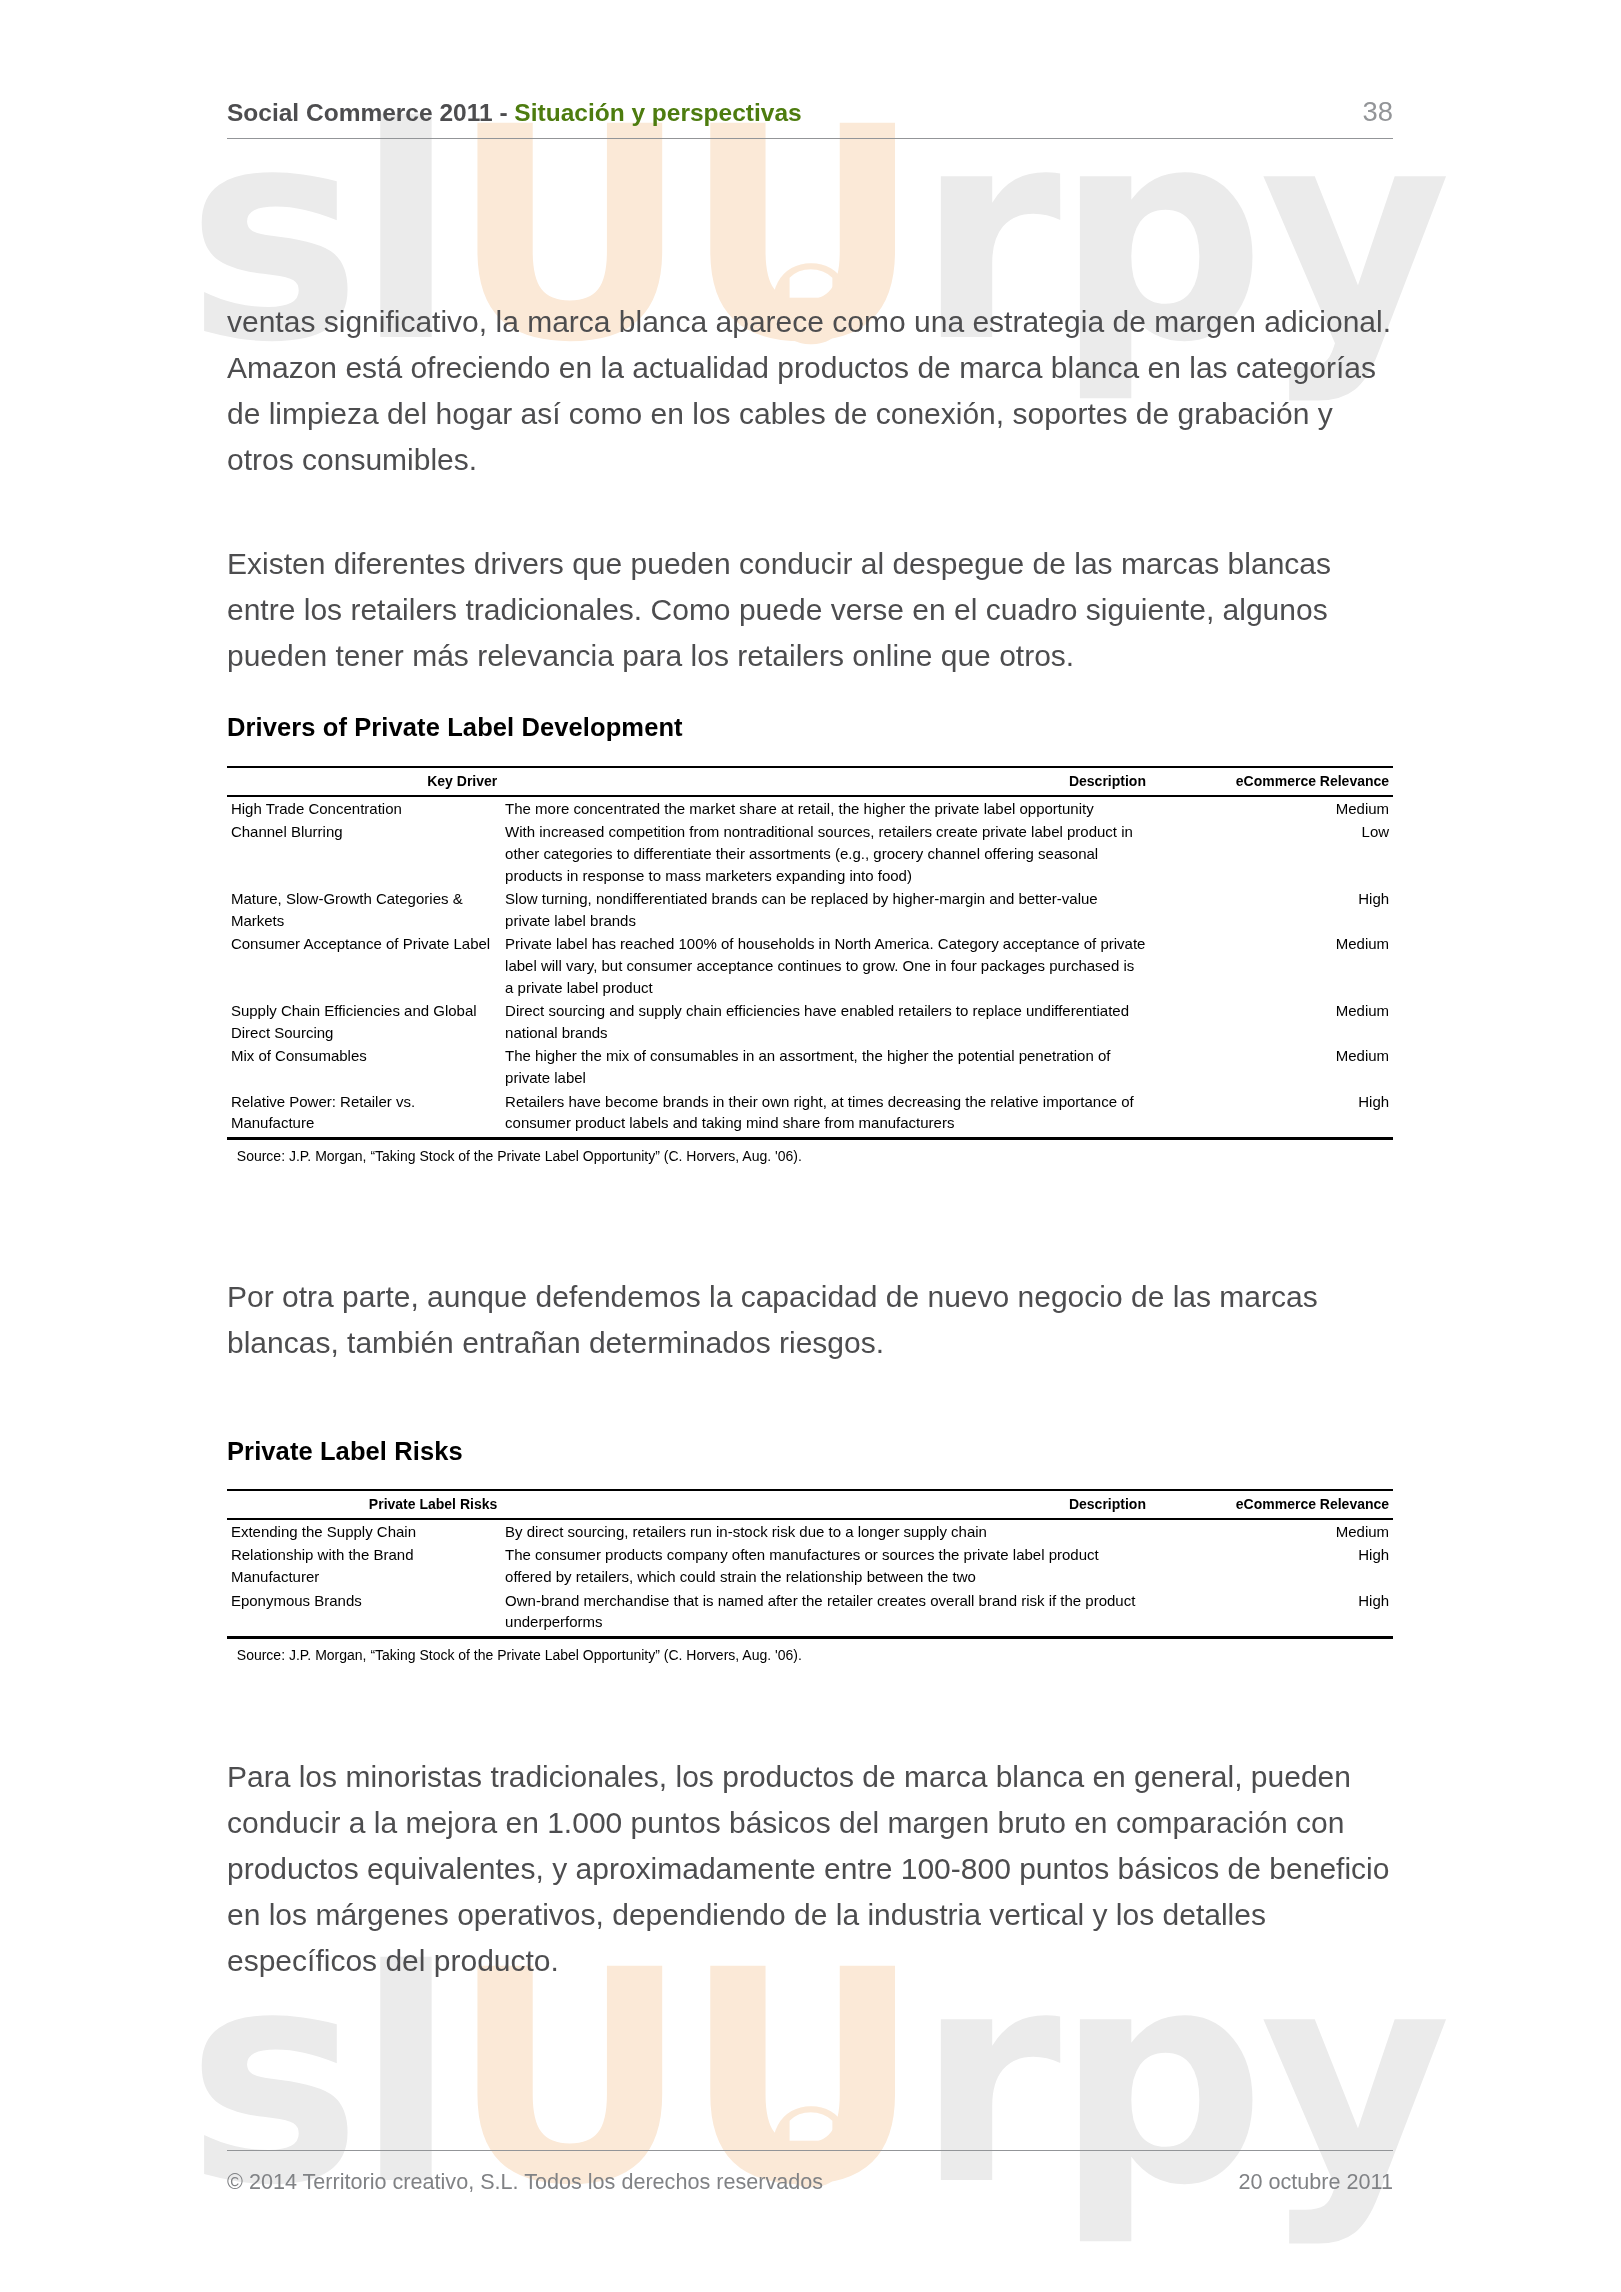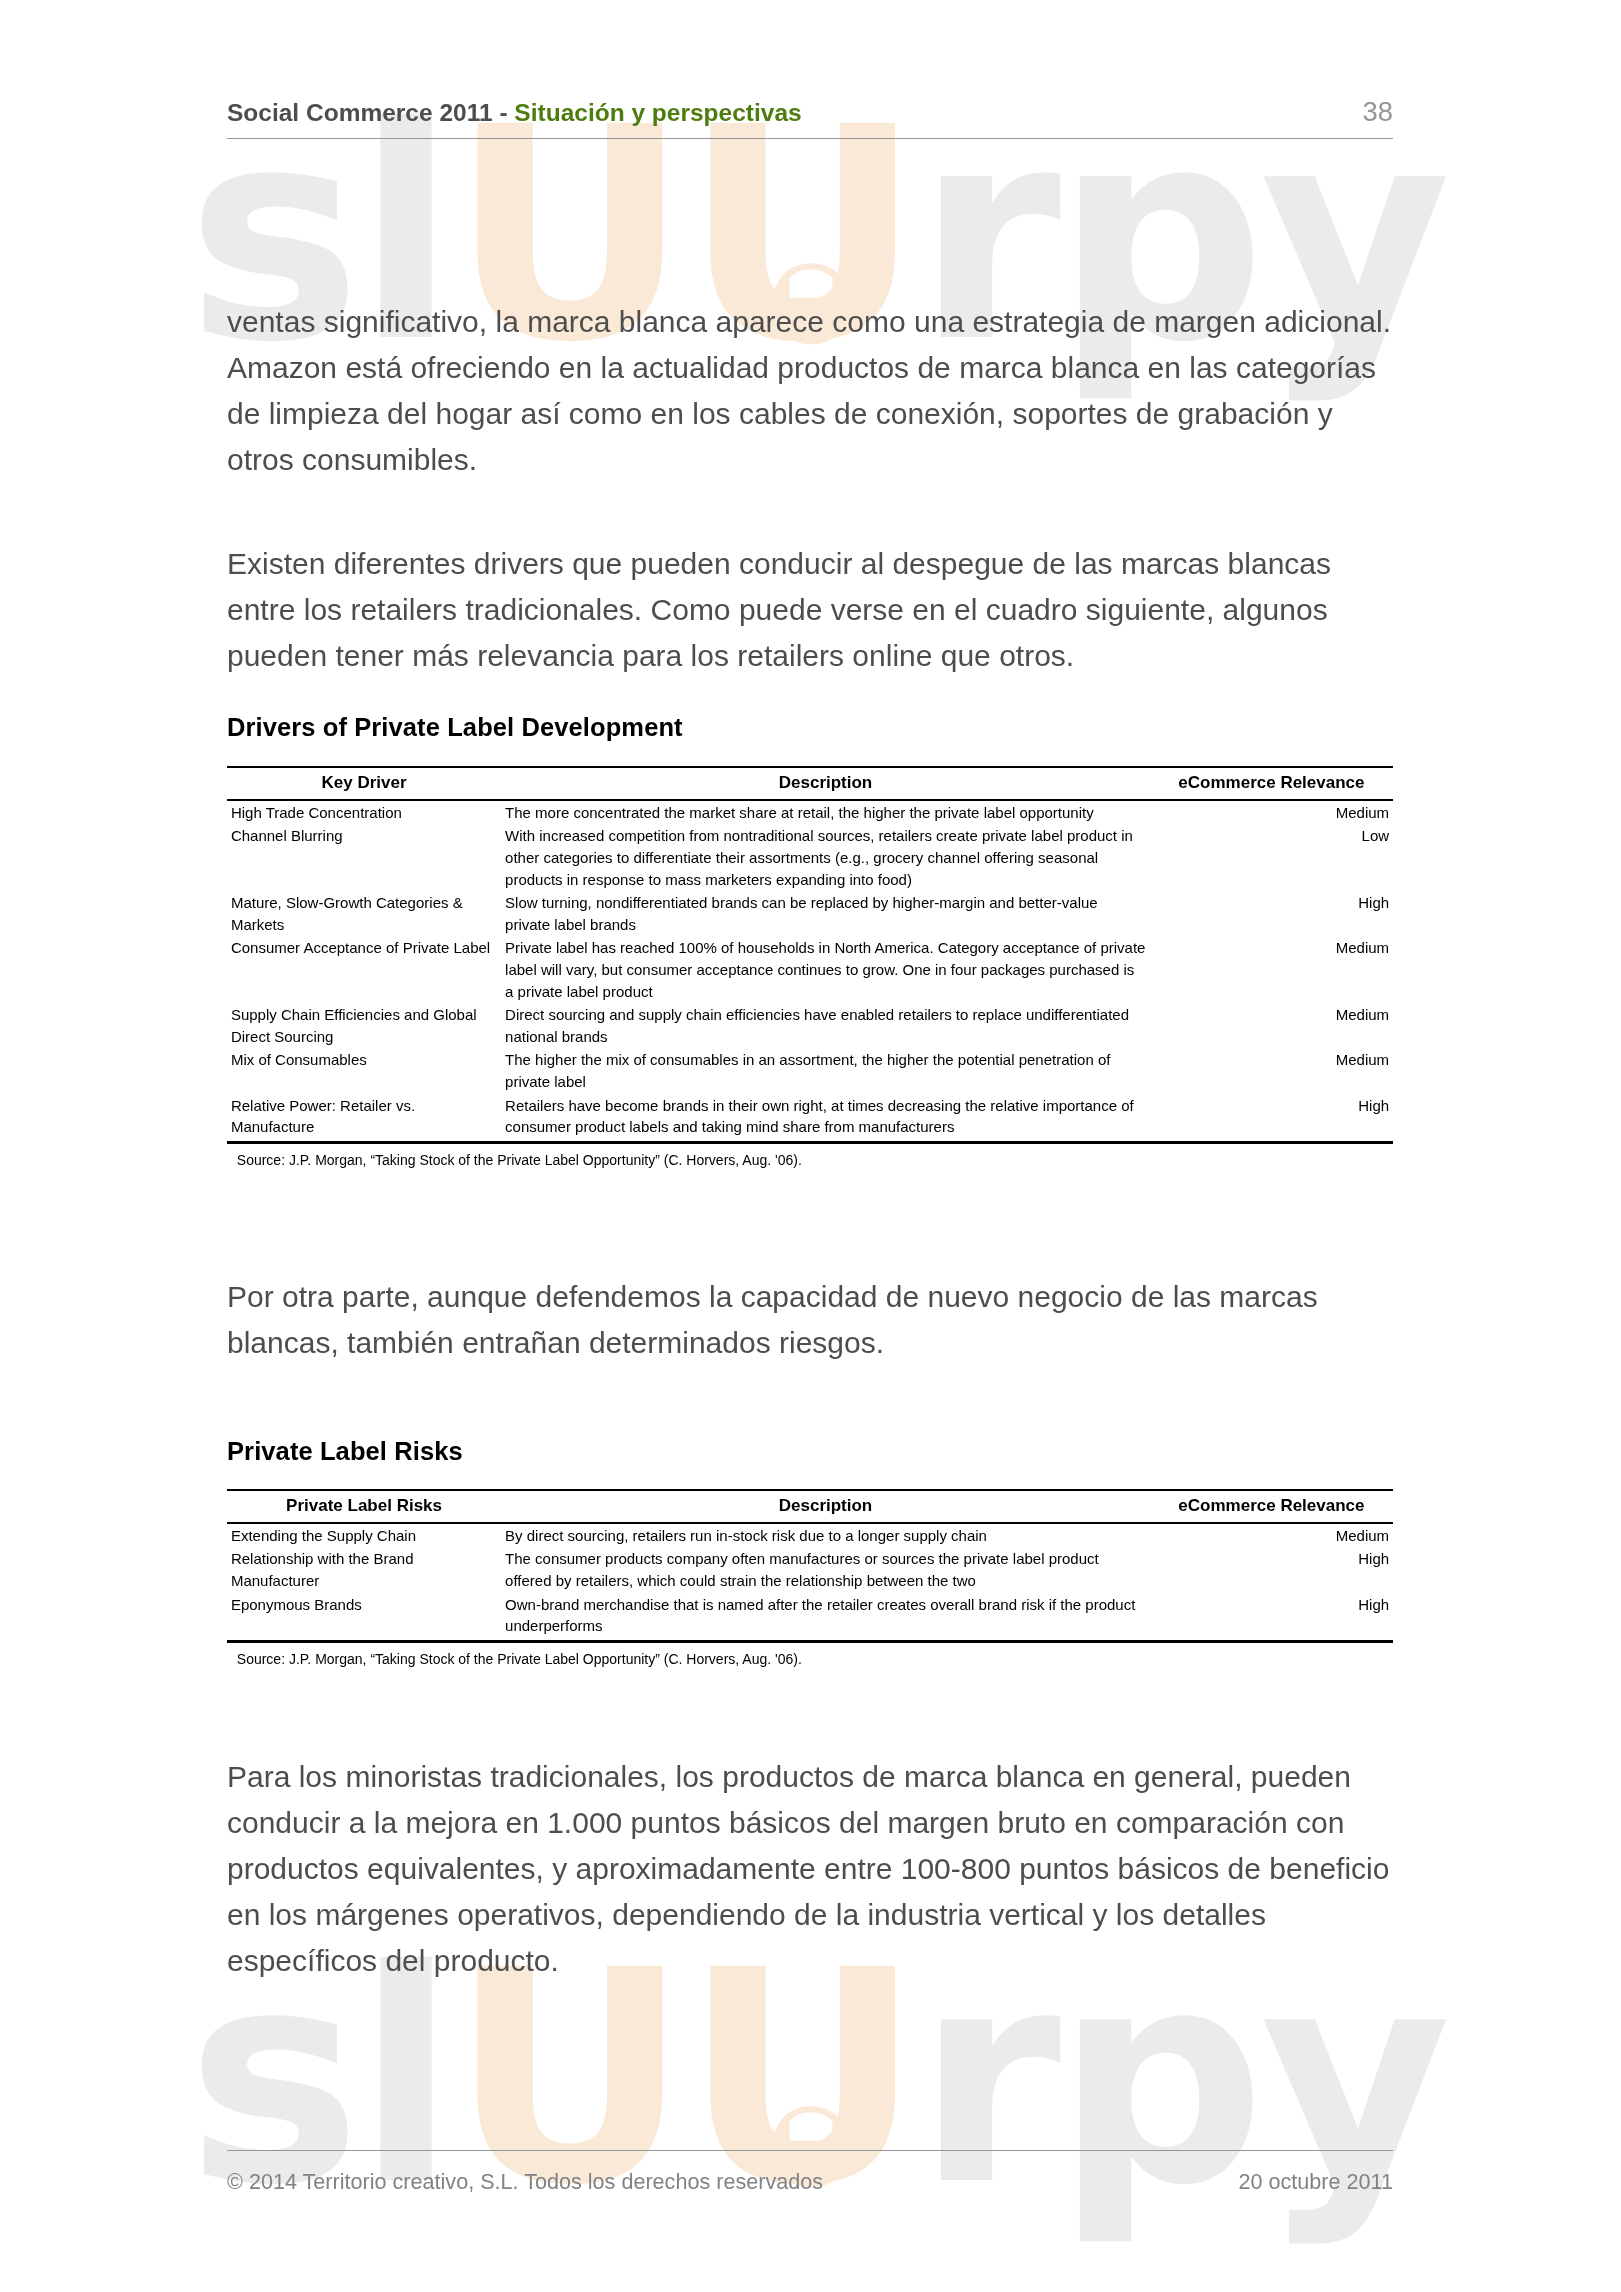--- a/index.html
+++ b/index.html
@@ -122,22 +122,22 @@
 
   table.dtable {
     width: 100%;
     border-collapse: collapse;
     font-size: 15px;
     color: #000000;
     font-family: "Liberation Sans", sans-serif;
   }
   table.dtable thead th {
     font-weight: 700;
-    font-size: 17px;
-    text-align: center;
+    font-size: 14px;
+    text-align: right;
     padding: 4.9px 3.9px 5.9px 3.9px;
     border-top: 2px solid #000;
     border-bottom: 2px solid #000;
     background: #fff;
   }
   table.dtable thead tr.dbl-top th { border-top: 2.9px double #000; }
   table.dtable tbody td {
     vertical-align: top;
     padding: 1px 3.9px 1px 3.9px;
     line-height: 21.6px;

